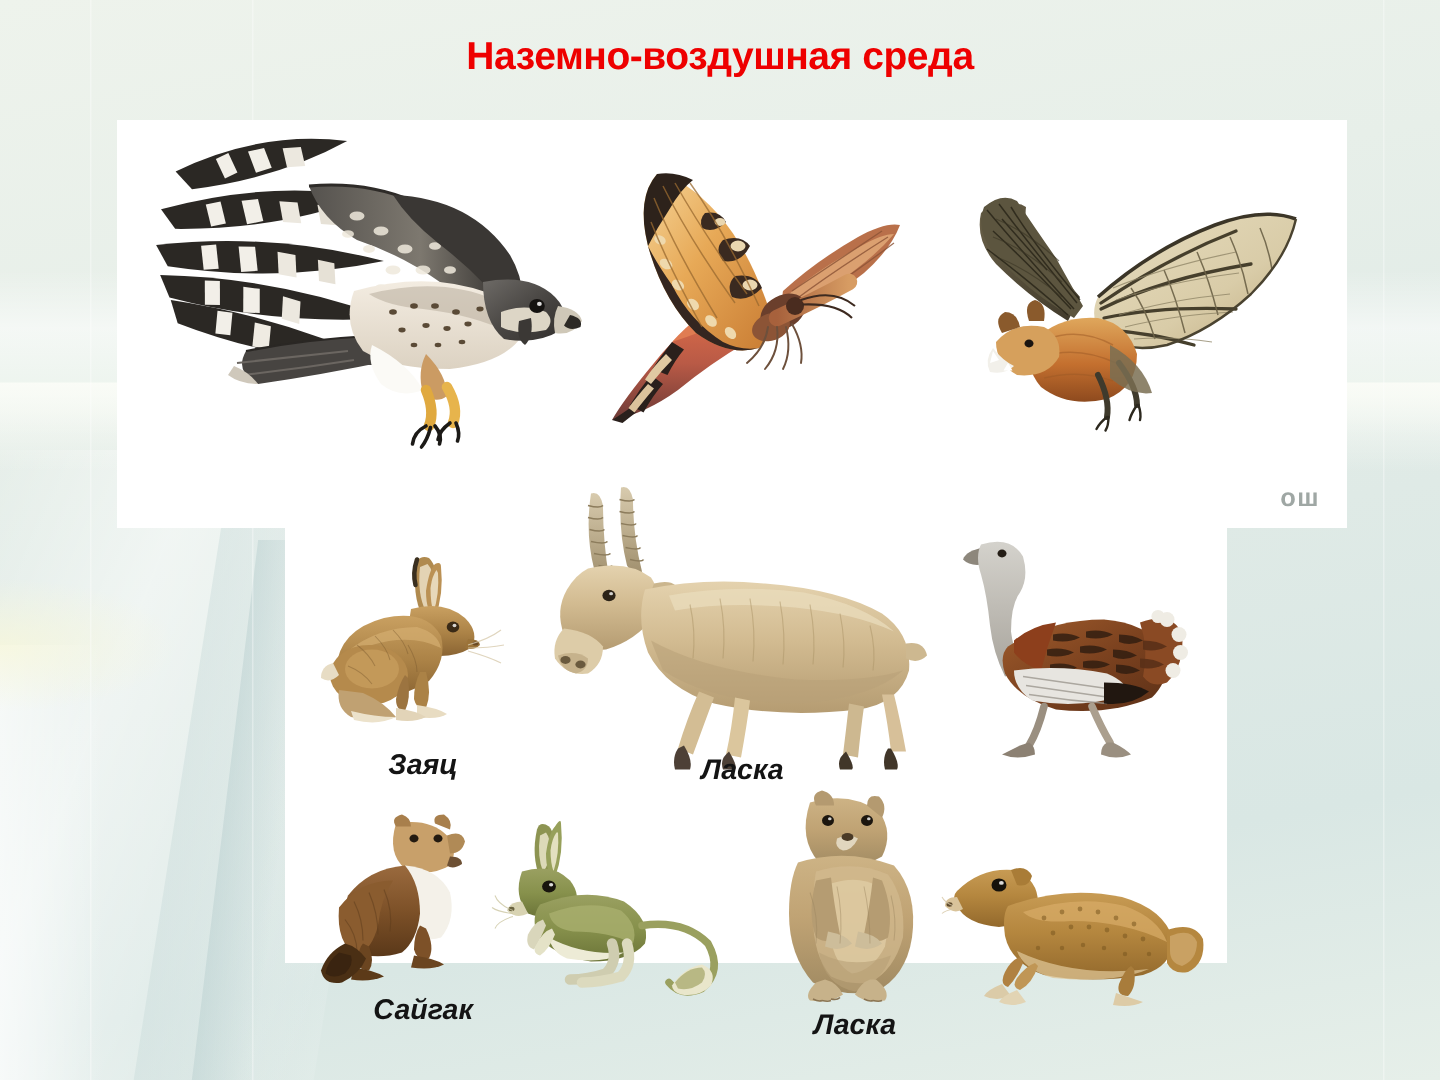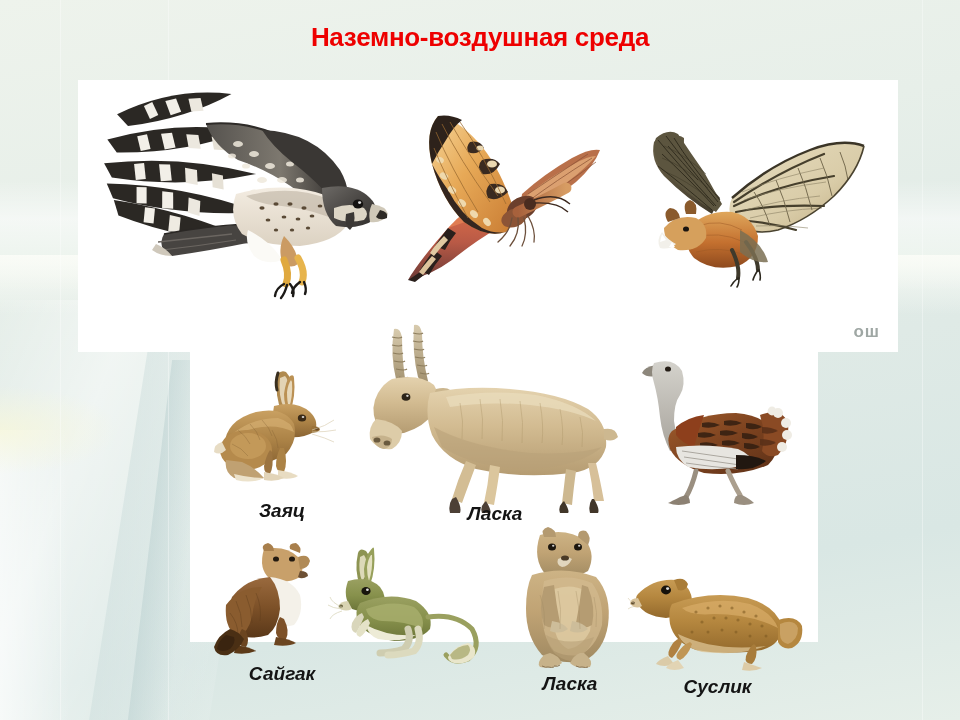--- a/index.html
+++ b/index.html
@@ -766,16 +766,15 @@
       <path d="M150 66 Q164 60 168 70 Q168 82 158 86 Q150 84 150 76Z" fill="#c9a163"></path>
 
       <path d="M52 84 Q48 94 42 100 Q36 98 40 90 Q44 82 50 80Z" fill="#b08141"></path>
       <path d="M62 86 Q58 98 50 102 Q44 100 48 94 Q54 86 60 84Z" fill="#c09655"></path>
       <path d="M38 98 Q28 102 26 106 Q34 110 44 106Z" fill="#dbcba8"></path>
       <path d="M48 102 Q38 106 36 110 Q44 114 54 110Z" fill="#e2d4b4"></path>
 
       <path d="M126 88 Q128 100 122 106 Q114 106 116 98 Q120 88 124 86Z" fill="#a87c3b"></path>
       <path d="M114 104 Q126 108 132 110 Q124 114 112 112Z" fill="#ddcba6"></path>
     </svg>
-    <div class="caption" style="top:118px;">Суслик</div>
   </div>
 
 </div>
 
 </body></html>

